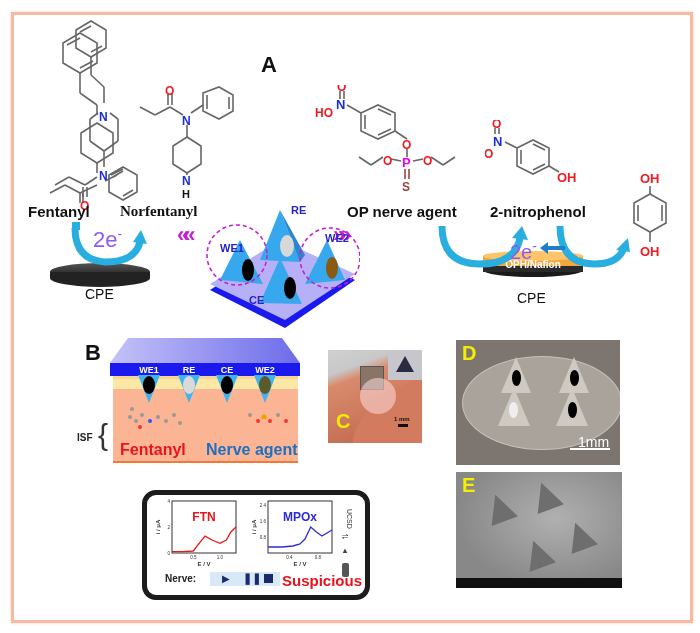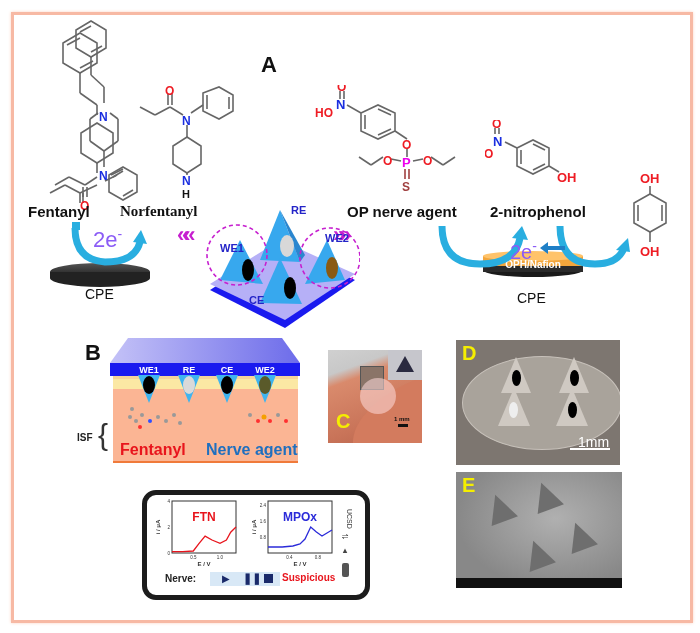--- a/index.html
+++ b/index.html
@@ -348,13 +348,13 @@
   <rect x="192" y="66" width="7" height="14" rx="2" fill="#555"></rect>
   <text x="195" y="56" font-size="9" fill="#444" text-anchor="middle">▴</text>
   <text x="195" y="42" font-size="8" fill="#444" text-anchor="middle">⇌</text>
 </svg>
 
 <div class="abs" style="left:165px; top:573px; font-size:10px; font-weight:bold; color:#222;">Nerve:</div>
 <div class="abs" style="left:210px; top:572px; width:70px; height:14px; background:#d8e8f6;"></div>
 <div class="abs" style="left:222px; top:573px; font-size:10px; color:#1a2a6a;">▶</div>
 <div class="abs" style="left:243px; top:572px; font-size:11px; font-weight:bold; color:#1a2a6a;">❚❚</div>
 <div class="abs" style="left:264px; top:574px; width:9px; height:9px; background:#1a2a6a;"></div>
-<div class="abs" style="left:282px; top:572px; font-size:10px; font-weight:bold; color:#e8141c;">Suspicious</div>
+<div class="abs" style="left:282px; top:572px; font-size:15px; font-weight:bold; color:#e8141c;">Suspicious</div>
 
 </body></html>

